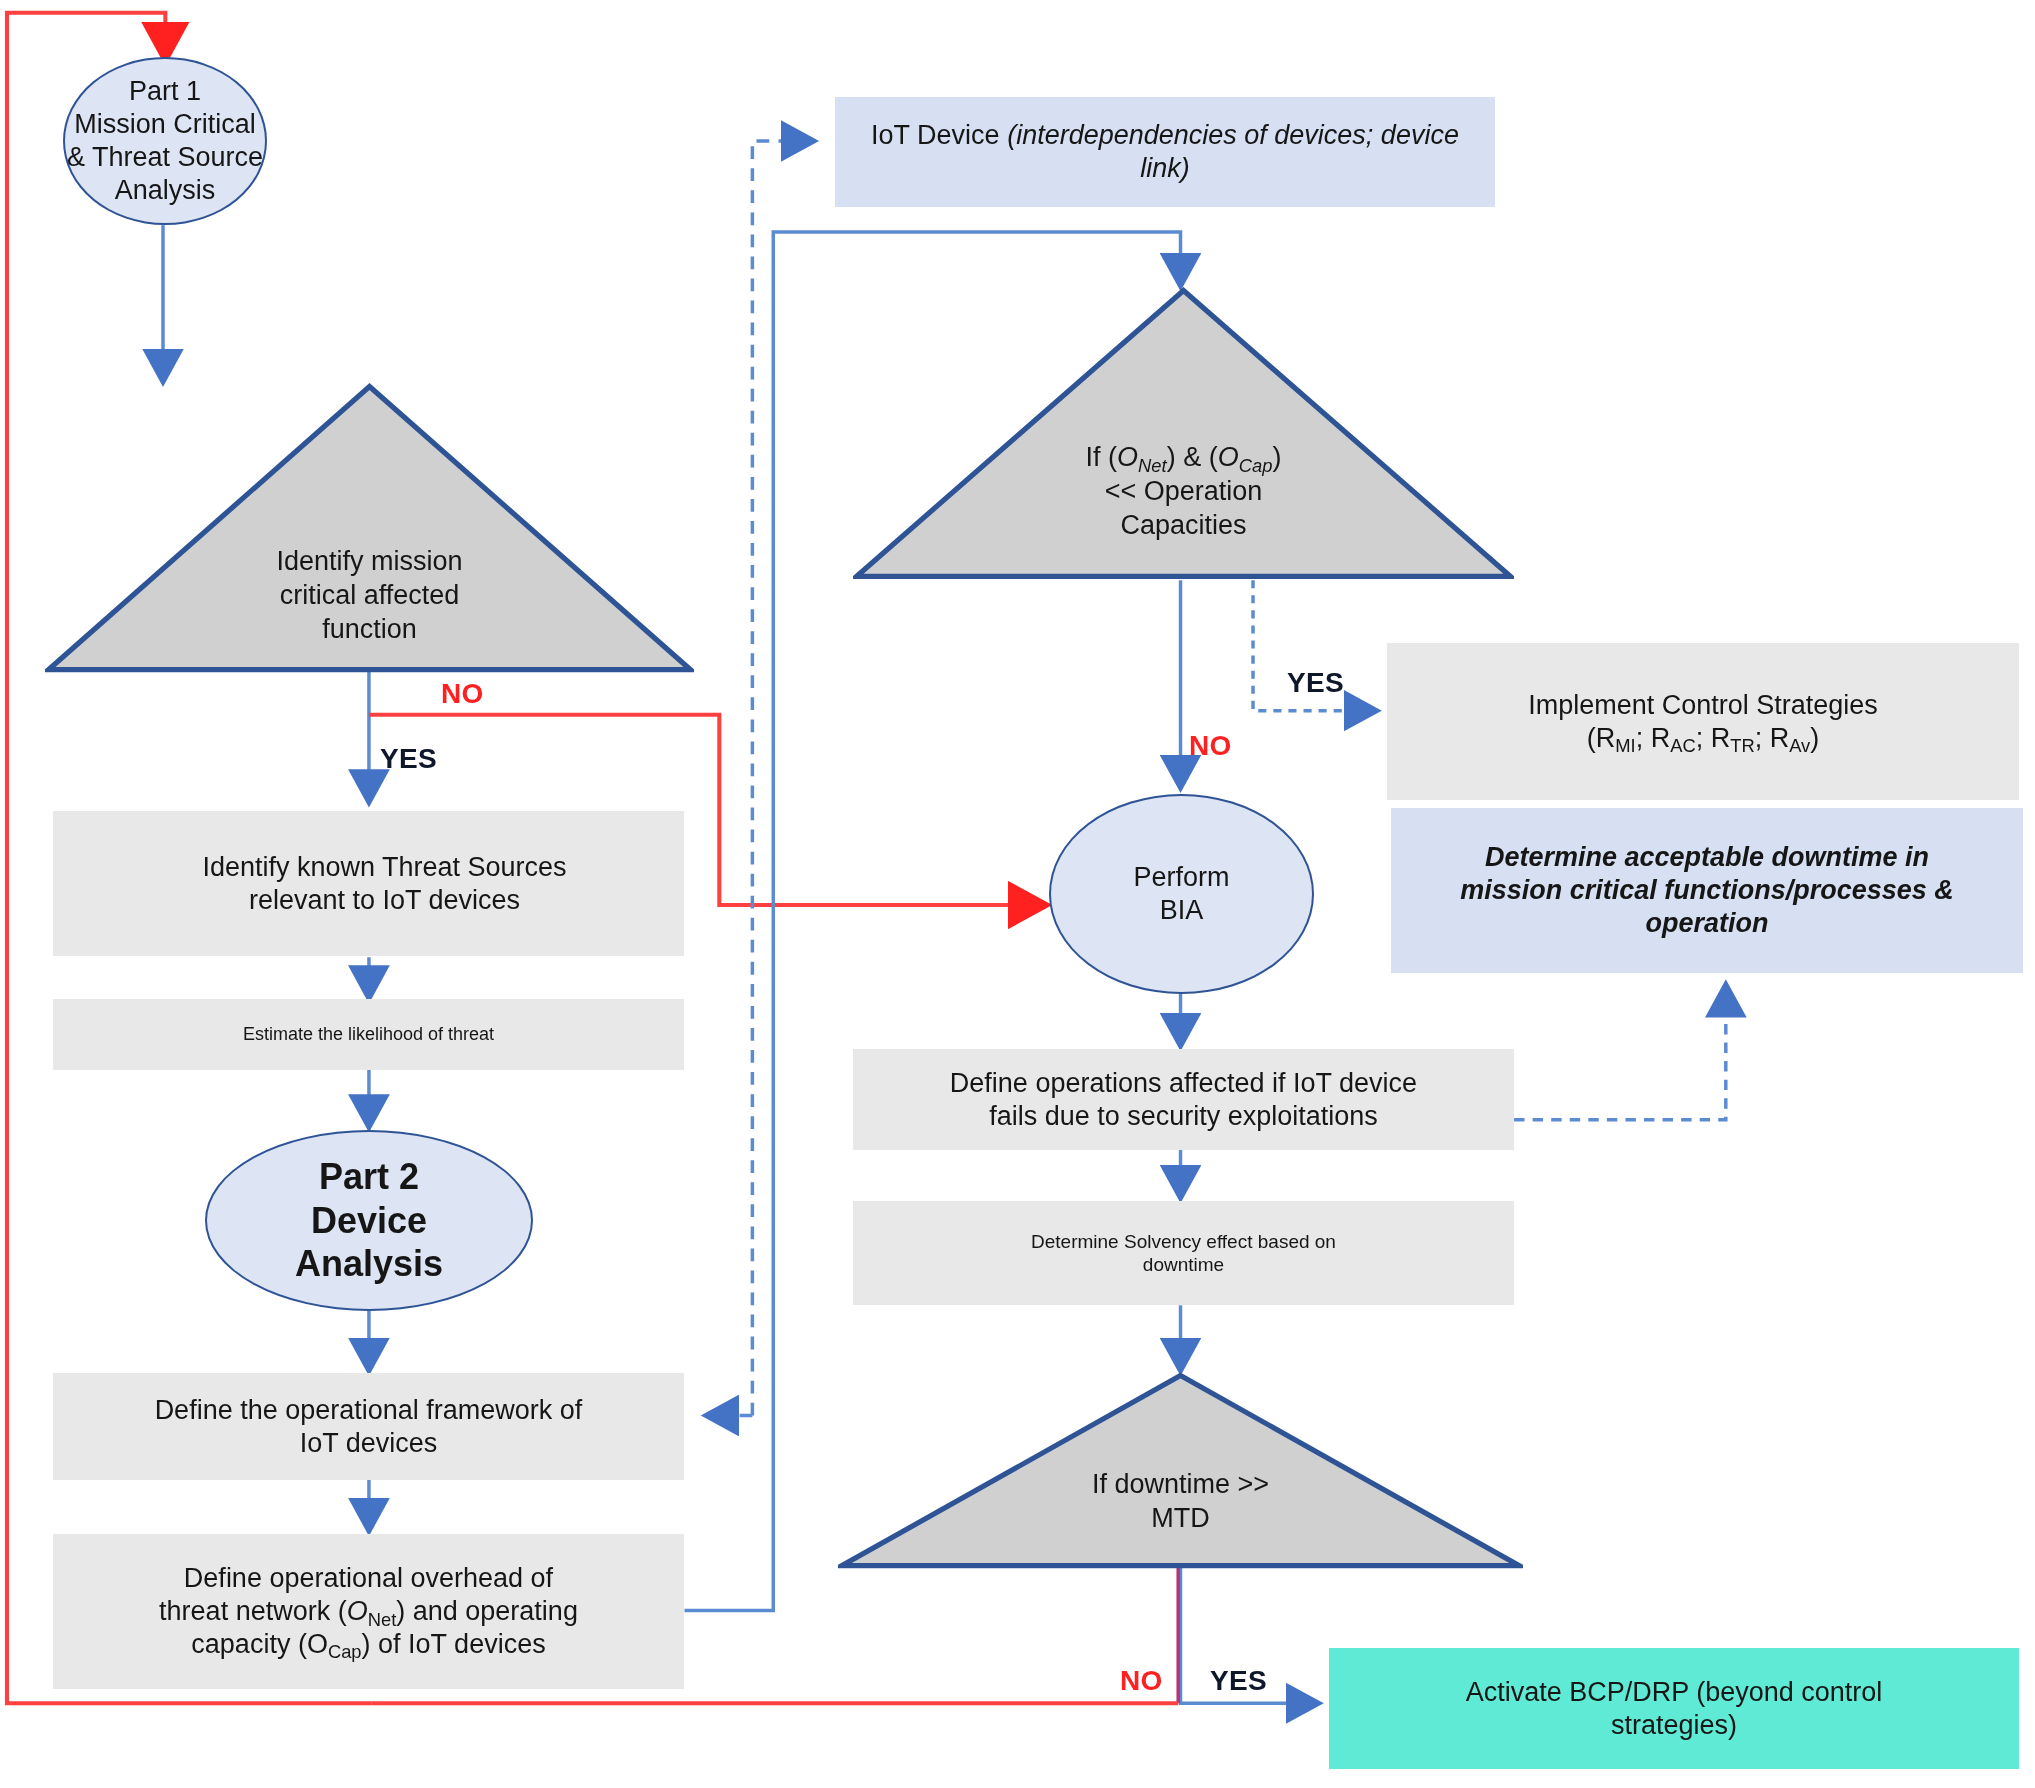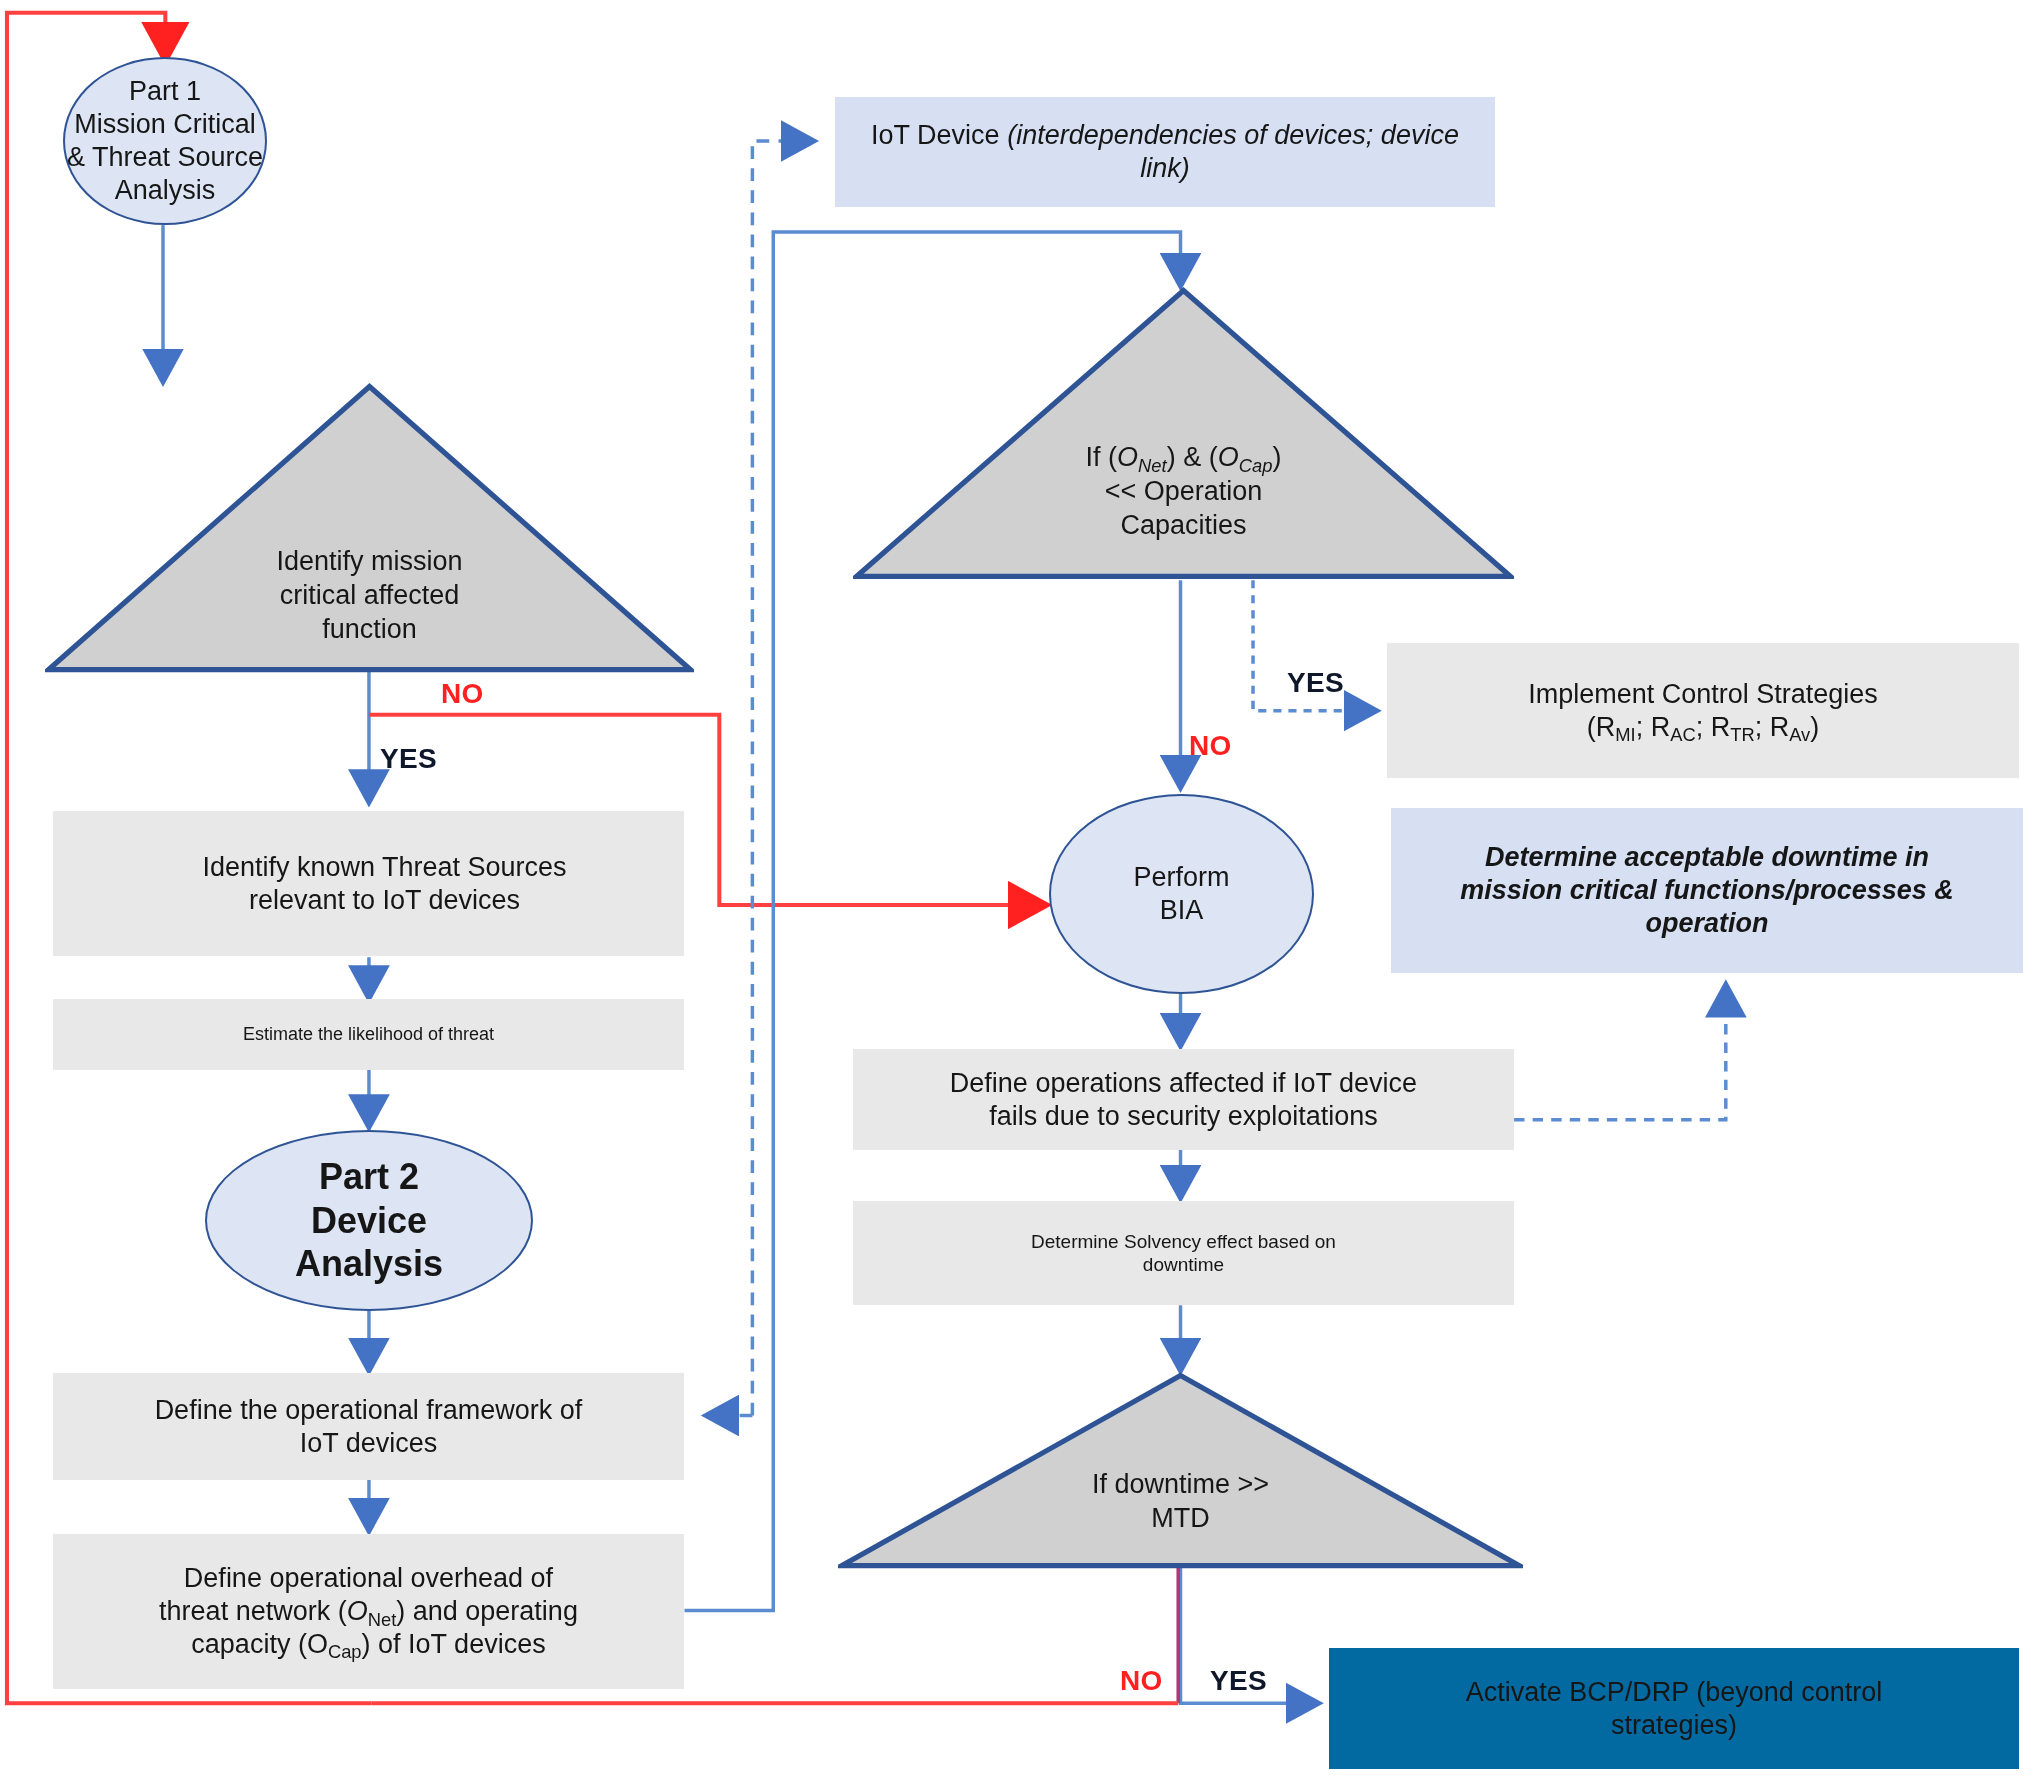--- a/index.html
+++ b/index.html
@@ -2,21 +2,21 @@
 <html style="font-size:9.3px"><head>
 <meta charset="utf-8">
 <style>
   html,body{margin:0;padding:0;background:#ffffff;}
   body{font-family:"Liberation Sans",sans-serif;}
   #stage{position:relative;width:2035px;height:1788px;background:#fff;overflow:hidden;}
   #wires{position:absolute;left:0;top:0;width:2035px;height:1788px;pointer-events:none;}
   .node{position:absolute;box-sizing:border-box;display:flex;align-items:center;justify-content:center;text-align:center;color:#161616;}
   .boxgray{background:#e8e8e8;}
   .boxblue{background:#d6e0f2;}
-  .boxorange{background:#0369a1;}
+  .boxorange{background:#5eead4;}
   .ellipse{background:#dde4f3;border:2.9px solid #2f5496;border-radius:50%;}
   .lbl{position:absolute;font-weight:bold;letter-spacing:0.3px;}
   .no{color:#ff2020;}
   .yes{color:#0f172a;}
   .txt{line-height:1.22;}
   sub{font-size:0.68em;vertical-align:baseline;position:relative;top:0.3em;}
   .ital{font-style:italic;}
   .triwrap{position:absolute;}
   .tritext{position:absolute;left:0;width:100%;text-align:center;line-height:1.25;color:#161616;}
 </style>
@@ -193,21 +193,21 @@
         <span>If (</span><span class="ital">O</span><sub class="ital">Net</sub><span>) &amp; (</span><span class="ital">O</span><sub class="ital">Cap</sub><span>)</span>
       </div>
       <div>&lt;&lt; Operation</div>
       <div>Capacities</div>
     </div>
   </div>
 
   <span class="lbl yes" style="left:1287px;top:667px;font-size:28px;">YES</span>
   <span class="lbl no" style="left:1189px;top:730px;font-size:28px;">NO</span>
 
-  <div class="node boxgray" style="left:1387px;top:643px;width:632px;height:135px;">
+  <div class="node boxgray" style="left:1387px;top:643px;width:632px;height:157px;">
     <div class="txt" style="font-size:27px;">
       <div>Implement Control Strategies</div>
       <div>
         <span>(R</span><sub>MI</sub><span>; R</span><sub>AC</sub><span>; R</span><sub>TR</sub><span>; R</span><sub>Av</sub><span>)</span>
       </div>
     </div>
   </div>
 
   <div class="node boxblue" style="left:1391px;top:808px;width:632px;height:165px;">
     <div class="txt ital" style="font-size:27px;font-weight:bold;">

